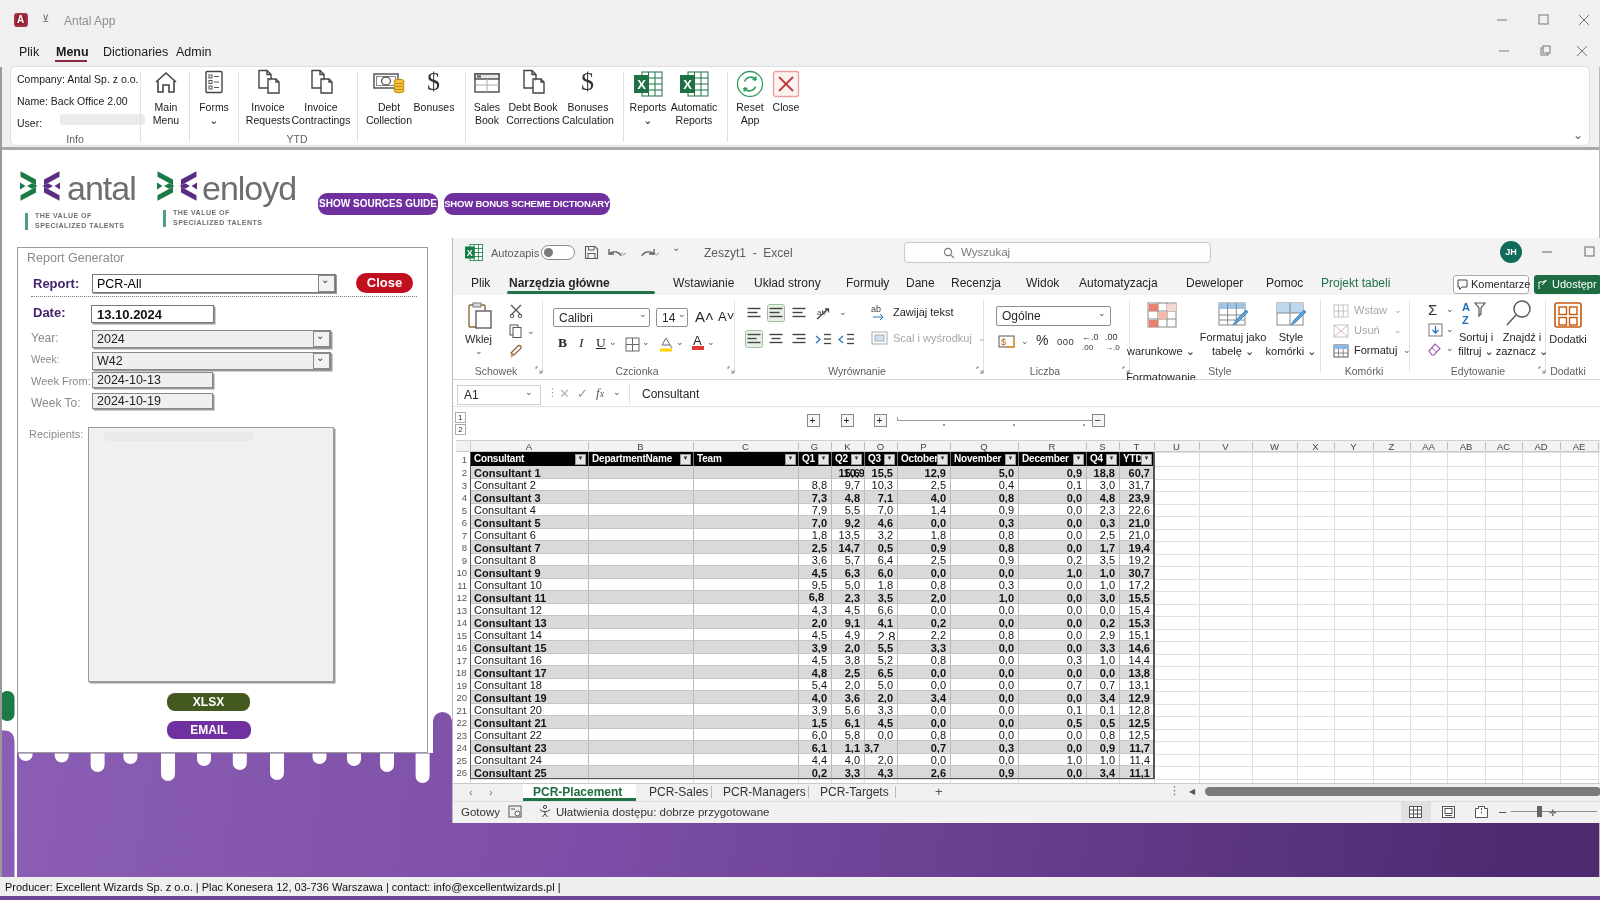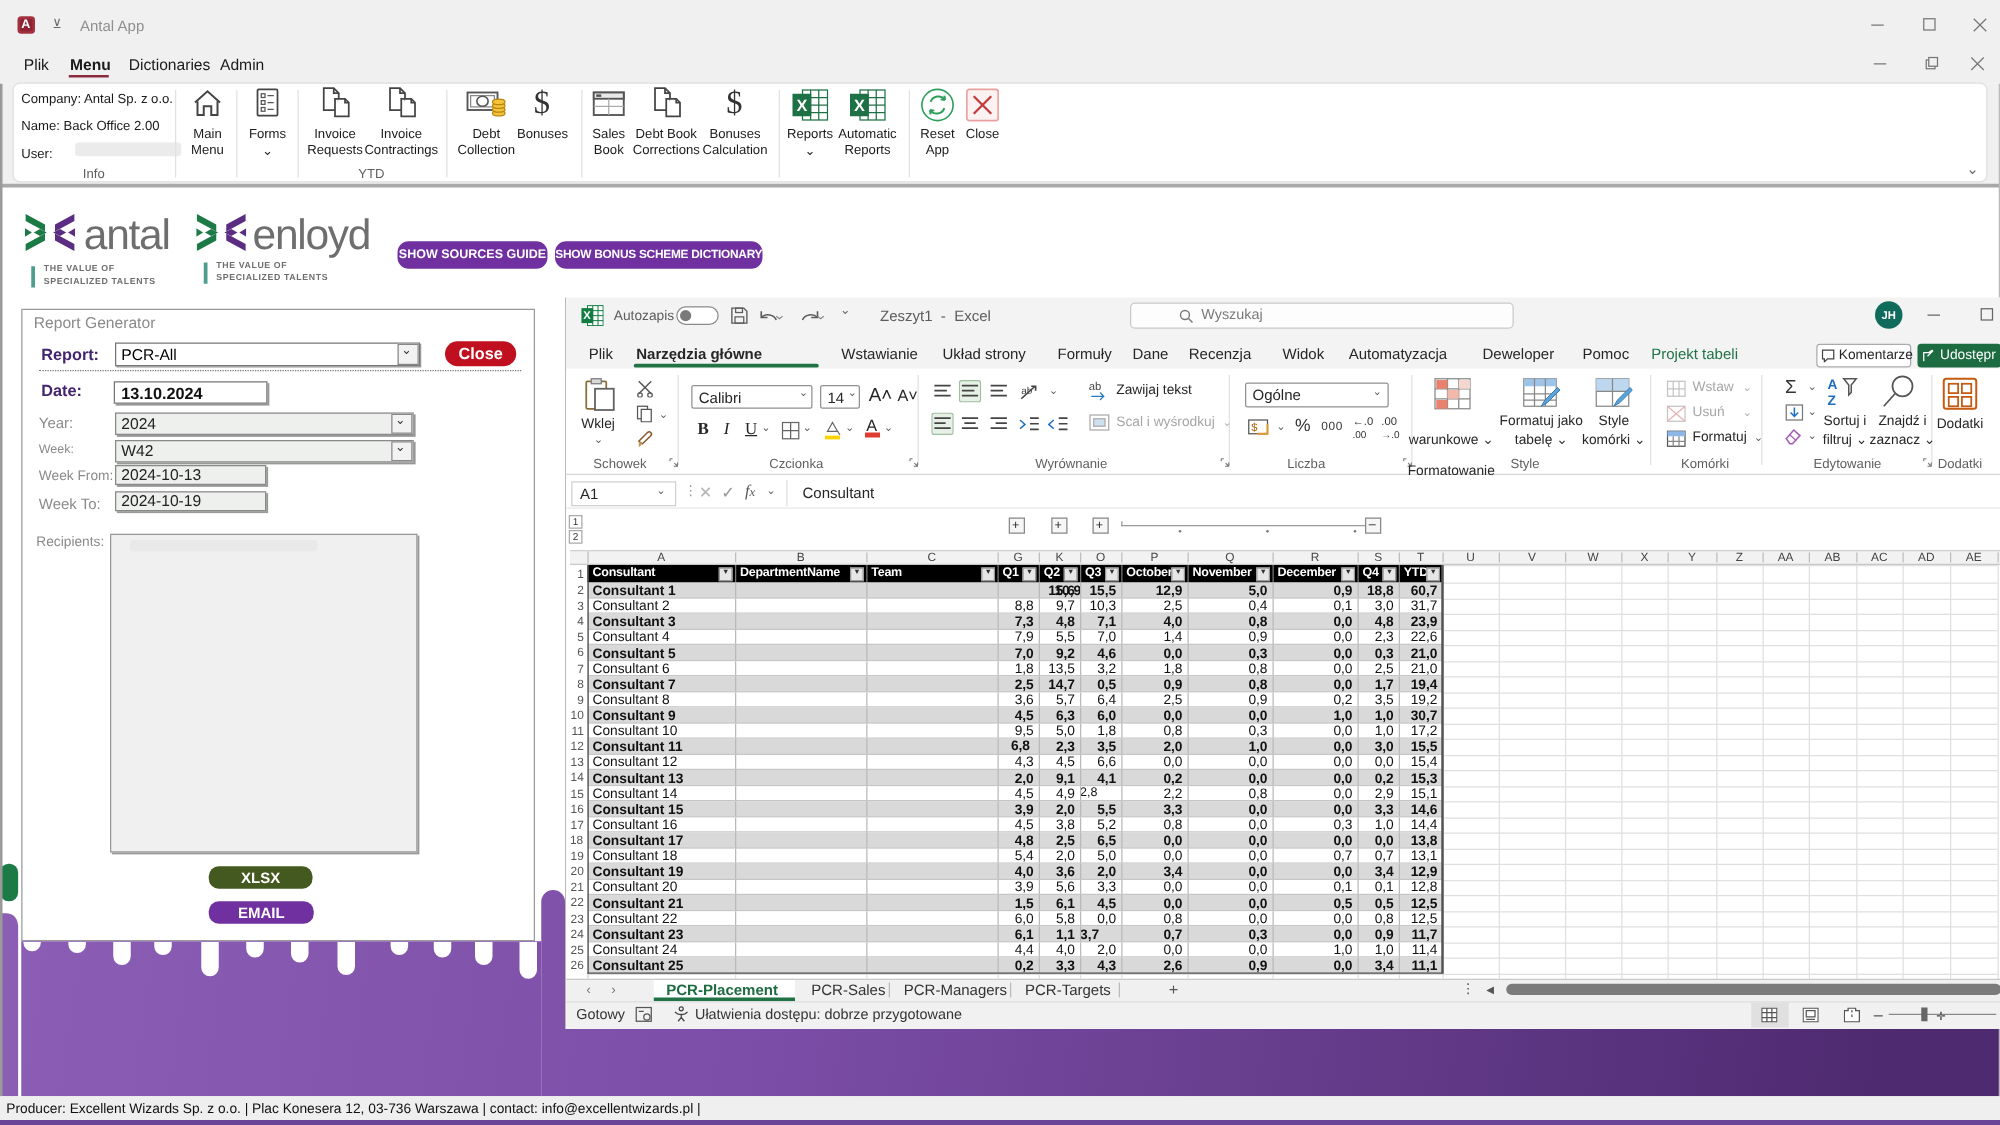--- a/index.html
+++ b/index.html
@@ -1063,21 +1063,21 @@
 <div class="ab" style="left:444px;top:378.0px;width:1px;height:12.5px;background:#b9b9b9;"></div>
 <div class="ab" style="left:497px;top:378.0px;width:1px;height:12.5px;background:#b9b9b9;"></div>
 <div class="ab" style="left:565px;top:378.0px;width:1px;height:12.5px;background:#b9b9b9;"></div>
 <div class="ab" style="left:633px;top:378.0px;width:1px;height:12.5px;background:#b9b9b9;"></div>
 <div class="ab" style="left:666px;top:378.0px;width:1px;height:12.5px;background:#b9b9b9;"></div>
 <div class="ab" style="left:17px;top:389.5px;width:684px;height:1px;background:#c6c6c6;"></div>
 <div class="ab" style="left:17px;top:390.5px;width:684px;height:12.5px;background:#ffffff;"></div>
 <div class="tx" style="left:21px;top:391.0px;font-size:11px;font-weight:normal;color:#111;">Consultant 14</div>
 <div class="tx" style="left:345px;top:391.0px;width:29px;text-align:right;font-size:11px;font-weight:normal;color:#111;">4,5</div>
 <div class="tx" style="left:378px;top:391.0px;width:29px;text-align:right;font-size:11px;font-weight:normal;color:#111;">4,9</div>
-<div class="tx" style="left:411px;top:391.0px;width:45px;text-align:left;font-size:10px;font-weight:normal;color:#111;">2,8</div>
+<div class="tx" style="left:411px;top:391.0px;width:45px;text-align:center;font-size:13px;font-weight:normal;color:#111;">2,8</div>
 <div class="tx" style="left:444px;top:391.0px;width:49px;text-align:right;font-size:11px;font-weight:normal;color:#111;">2,2</div>
 <div class="tx" style="left:497px;top:391.0px;width:64px;text-align:right;font-size:11px;font-weight:normal;color:#111;">0,8</div>
 <div class="tx" style="left:565px;top:391.0px;width:64px;text-align:right;font-size:11px;font-weight:normal;color:#111;">0,0</div>
 <div class="tx" style="left:633px;top:391.0px;width:29px;text-align:right;font-size:11px;font-weight:normal;color:#111;">2,9</div>
 <div class="tx" style="left:666px;top:391.0px;width:31px;text-align:right;font-size:11px;font-weight:normal;color:#111;">15,1</div>
 <div class="ab" style="left:17px;top:390.5px;width:1px;height:12.5px;background:#b9b9b9;"></div>
 <div class="ab" style="left:135px;top:390.5px;width:1px;height:12.5px;background:#b9b9b9;"></div>
 <div class="ab" style="left:240px;top:390.5px;width:1px;height:12.5px;background:#b9b9b9;"></div>
 <div class="ab" style="left:345px;top:390.5px;width:1px;height:12.5px;background:#b9b9b9;"></div>
 <div class="ab" style="left:378px;top:390.5px;width:1px;height:12.5px;background:#b9b9b9;"></div>

